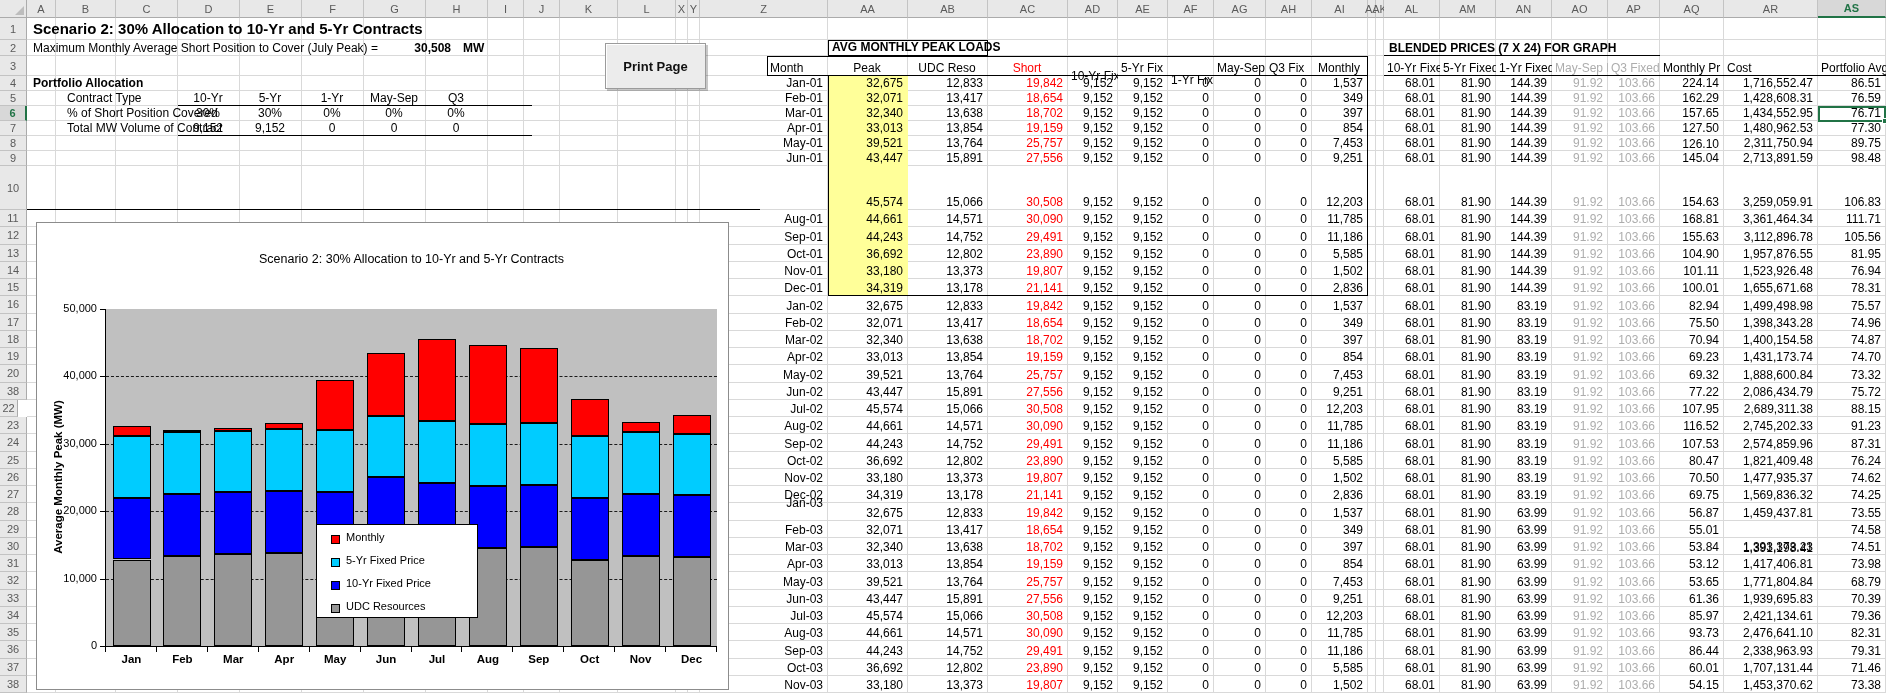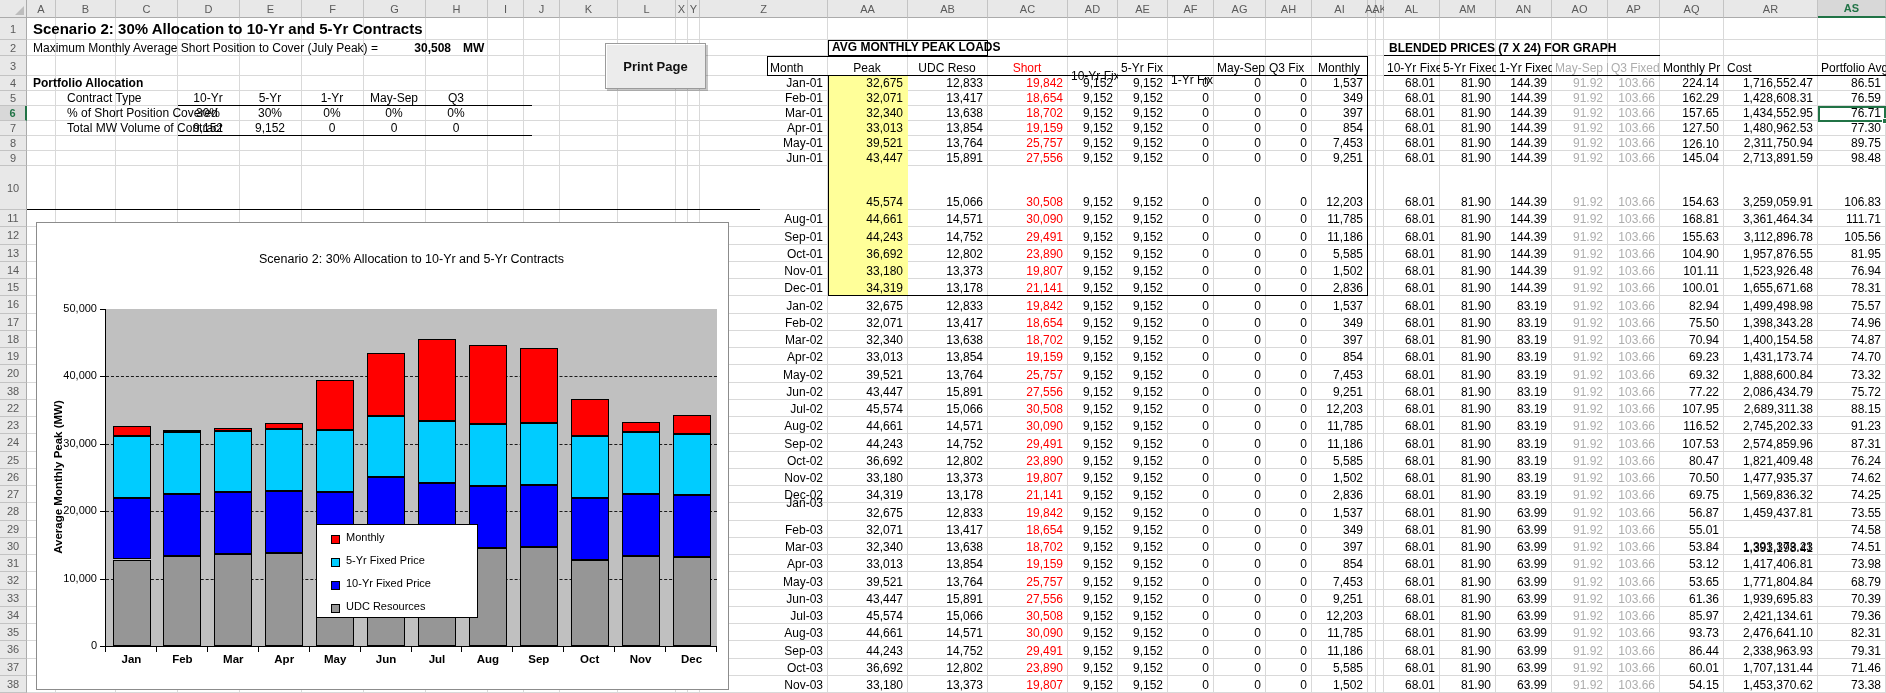--- a/index.html
+++ b/index.html
@@ -79,21 +79,21 @@
       <div class="abs rowhdr" style="left: 0px; top: 209.25px; width: 27px; height: 17.25px;">12</div>
       <div class="abs rowhdr" style="left: 0px; top: 226.5px; width: 27px; height: 17.25px;">13</div>
       <div class="abs rowhdr" style="left: 0px; top: 243.75px; width: 27px; height: 17.25px;">14</div>
       <div class="abs rowhdr" style="left: 0px; top: 261px; width: 27px; height: 17.25px;">15</div>
       <div class="abs rowhdr" style="left: 0px; top: 278.25px; width: 27px; height: 17.25px;">16</div>
       <div class="abs rowhdr" style="left: 0px; top: 295.5px; width: 27px; height: 17.25px;">17</div>
       <div class="abs rowhdr" style="left: 0px; top: 312.75px; width: 27px; height: 17.25px;">18</div>
       <div class="abs rowhdr" style="left: 0px; top: 330px; width: 27px; height: 17.25px;">19</div>
       <div class="abs rowhdr" style="left: 0px; top: 347.25px; width: 27px; height: 17.25px;">20</div>
       <div class="abs rowhdr" style="left: 0px; top: 364.5px; width: 27px; height: 17.25px;">38</div>
-      <div class="abs rowhdr" style="left: 0px; top: 381.75px; width: 27px; height: 17.25px;">22</div>
+      <div class="abs rowhdr" style="left: 0px; top: 381.75px; width: 18px; height: 17.25px;">22</div>
       <div class="abs rowhdr" style="left: 0px; top: 399px; width: 27px; height: 17.25px;">23</div>
       <div class="abs rowhdr" style="left: 0px; top: 416.25px; width: 27px; height: 17.25px;">24</div>
       <div class="abs rowhdr" style="left: 0px; top: 433.5px; width: 27px; height: 17.25px;">25</div>
       <div class="abs rowhdr" style="left: 0px; top: 450.75px; width: 27px; height: 17.25px;">26</div>
       <div class="abs rowhdr" style="left: 0px; top: 468px; width: 27px; height: 17.25px;">27</div>
       <div class="abs rowhdr" style="left: 0px; top: 485.25px; width: 27px; height: 17.25px;">28</div>
       <div class="abs rowhdr" style="left: 0px; top: 502.5px; width: 27px; height: 17.25px;">29</div>
       <div class="abs rowhdr" style="left: 0px; top: 519.75px; width: 27px; height: 17.25px;">30</div>
       <div class="abs rowhdr" style="left: 0px; top: 537px; width: 27px; height: 17.25px;">31</div>
       <div class="abs rowhdr" style="left: 0px; top: 554.25px; width: 27px; height: 17.25px;">32</div>

